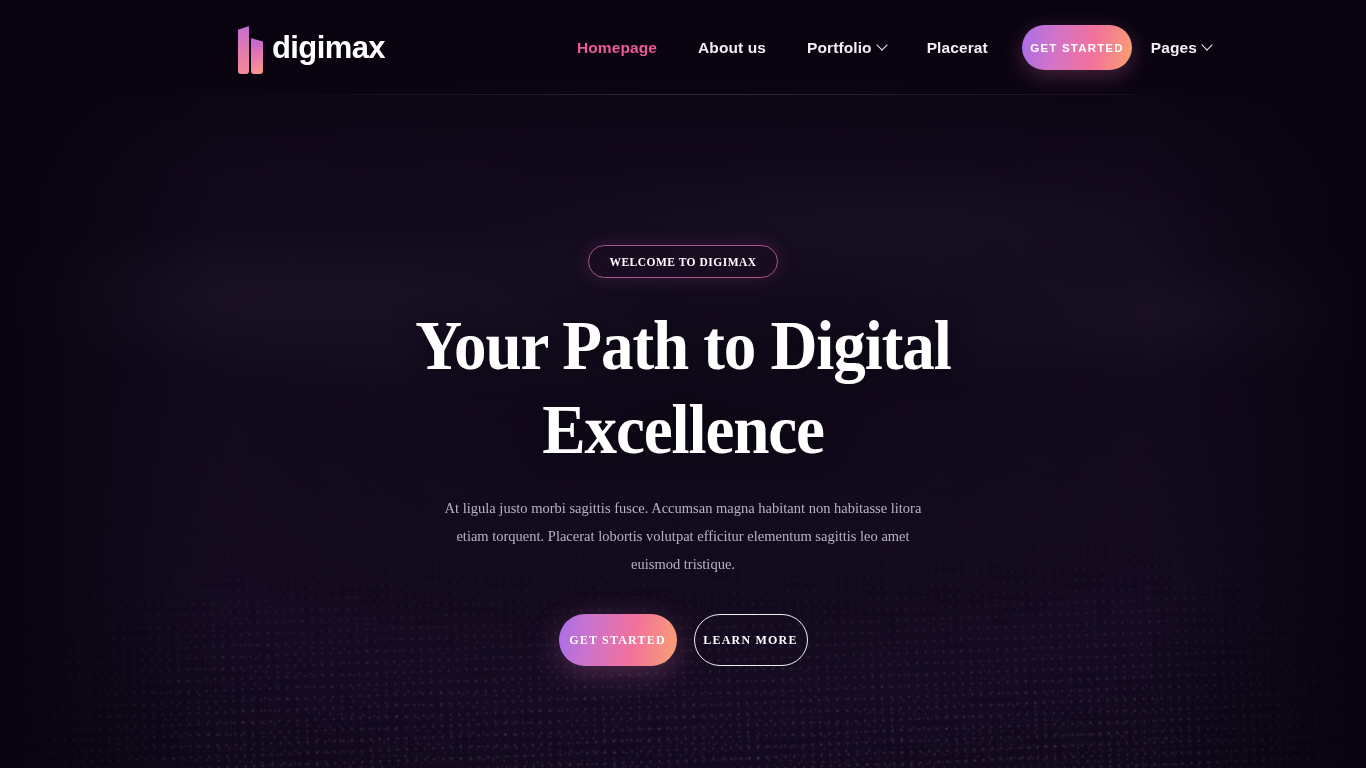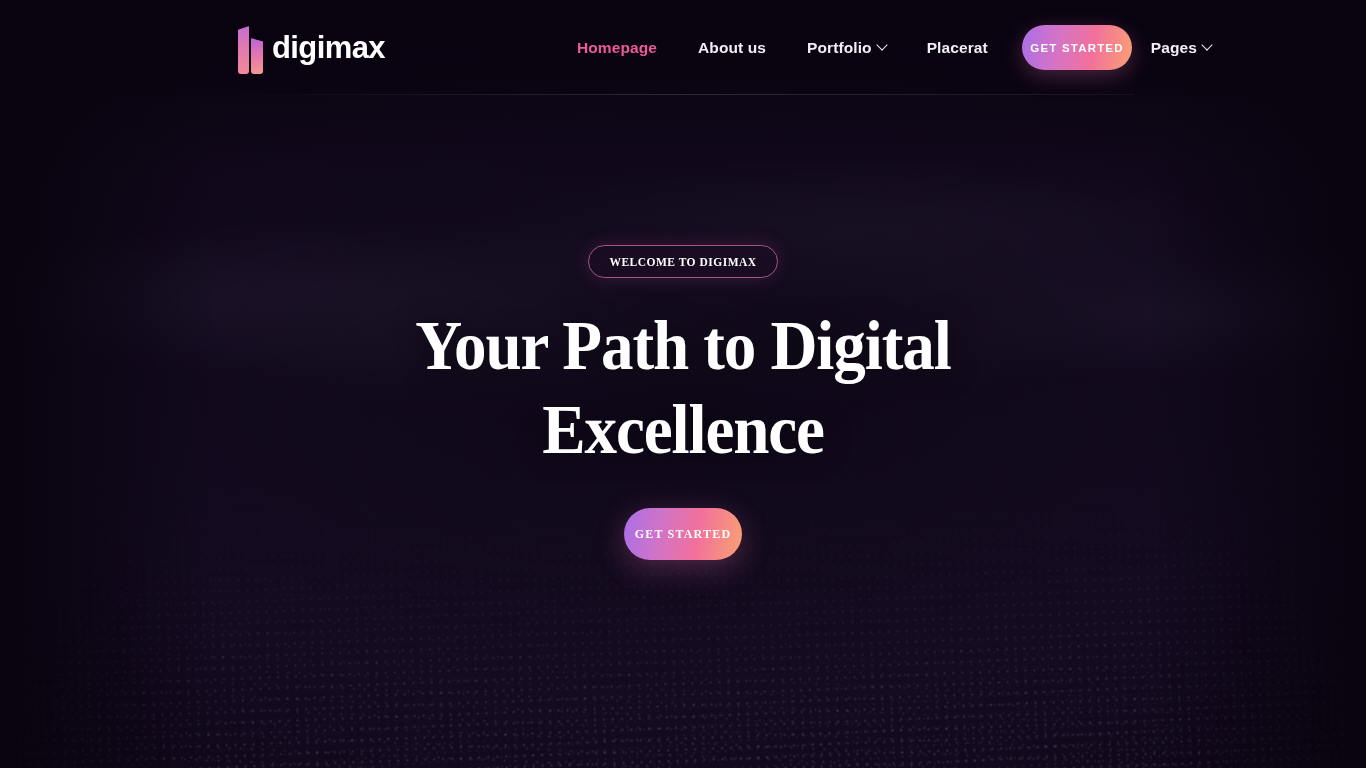--- a/index.html
+++ b/index.html
@@ -261,19 +261,21 @@
 
   <div class="hero">
 
     <div class="badge">WELCOME TO DIGIMAX</div>
 
     <h1 class="headline">
       <span>Your Path to Digital</span><br>
       <span>Excellence</span>
     </h1>
 
+    <p class="sub">At ligula justo morbi sagittis fusce. Accumsan magna habitant non habitasse litora etiam torquent. Placerat lobortis volutpat efficitur elementum sagittis leo amet euismod tristique.</p>
 
     <div class="cta-row">
       <div class="btn-primary">GET STARTED</div>
+      <div class="btn-outline">LEARN MORE</div>
     </div>
   </div>
 
 </div>
 
 </body></html>

